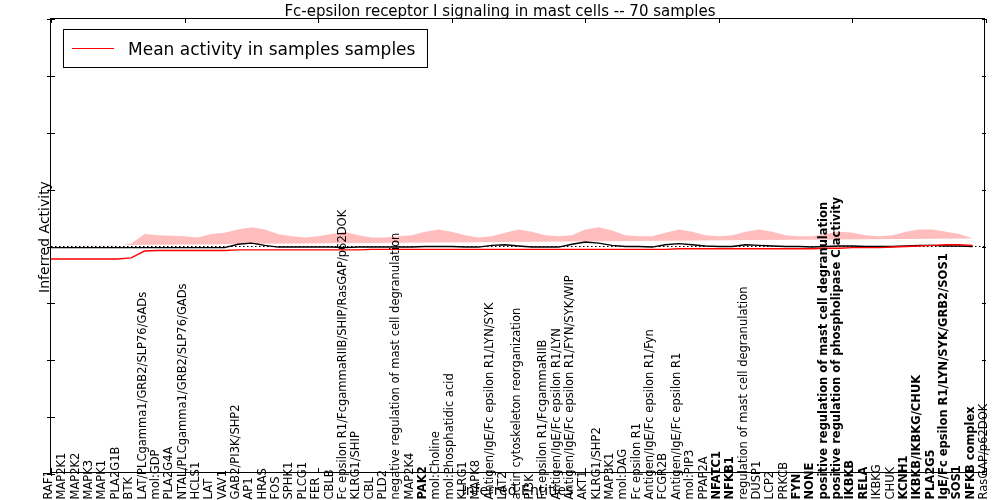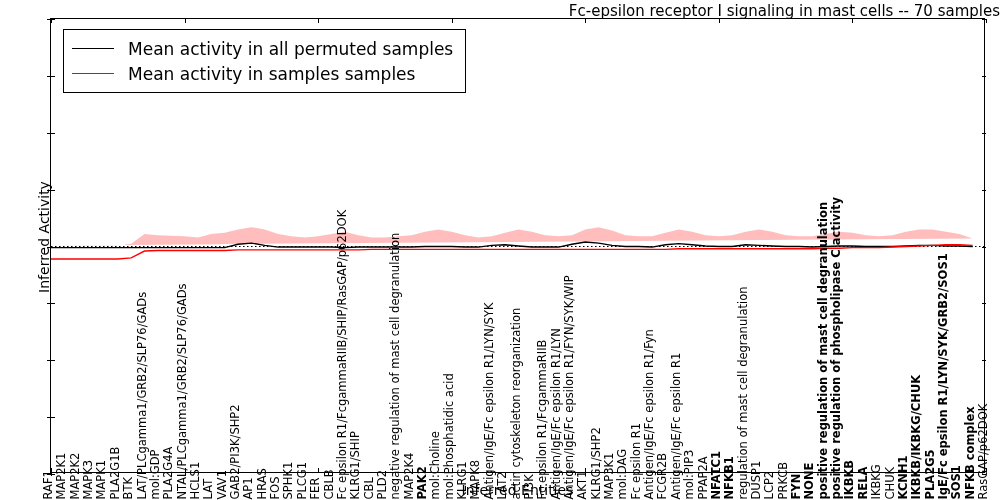--- a/index.html
+++ b/index.html
@@ -13,21 +13,21 @@
   #figure {
     position: relative;
     width: 1000px;
     height: 500px;
     background: #ffffff;
   }
   #chart-title {
     position: absolute;
     left: 0; top: 2px;
     width: 1000px;
-    text-align: right;
+    text-align: center;
     font-size: 15px;
     color: #000;
     white-space: nowrap;
   }
   
   #plot-area {
     position: absolute;
     left: 50px;
     top: 18px;
     width: 935px;
@@ -211,24 +211,20 @@
         <div class="xtick-mark-top" style="left: 667.857px;"></div>
         <div class="xtick-mark" style="left: 801.429px;"></div>
         <div class="xtick-mark-top" style="left: 801.429px;"></div>
         <div class="xtick-mark" style="left: 935px;"></div>
         <div class="xtick-mark-top" style="left: 935px;"></div>
       </div>
 
     <div id="ylabel">Inferred Activity</div>
 
     <div id="legend">
-      <div class="legend-row">
-        <span class="legend-swatch" style="border-top-color:#000000"></span>
-        <span class="legend-text">Mean activity in all permuted samples</span>
-      </div>
       <div class="legend-row">
         <span class="legend-swatch" style="border-top-color:#ff0000"></span>
         <span class="legend-text">Mean activity in samples samples</span>
       </div>
     </div>
   </div>
 
   <div id="xticklabels">
       <div class="xtick-label" style="left: 4px;">RAF1</div>
       <div class="xtick-label" style="left: 17.3571px;">MAP2K1</div>

